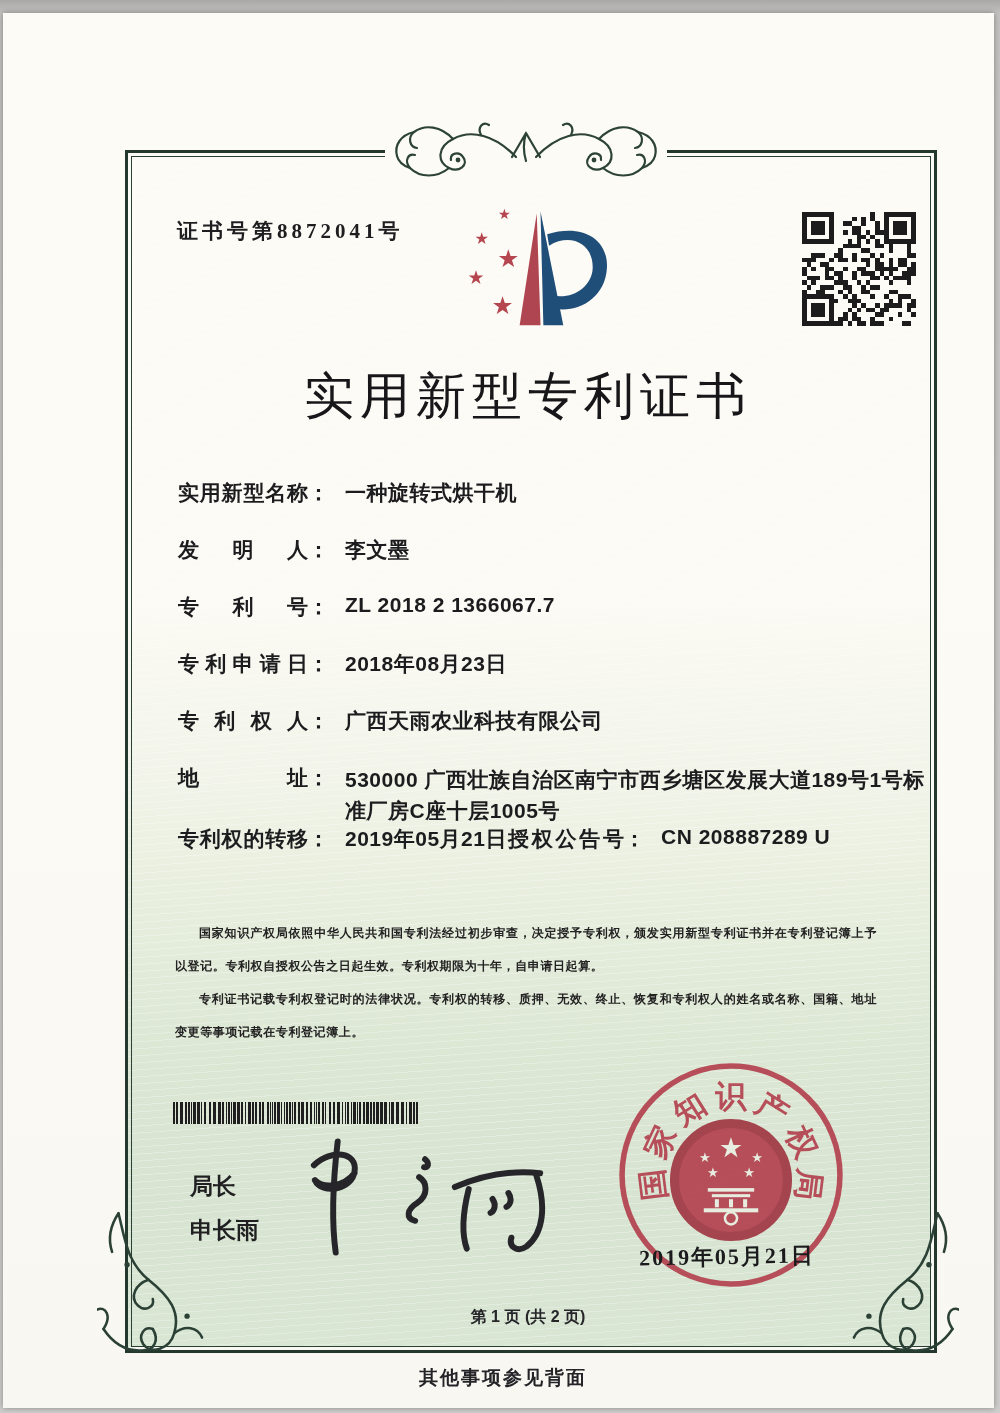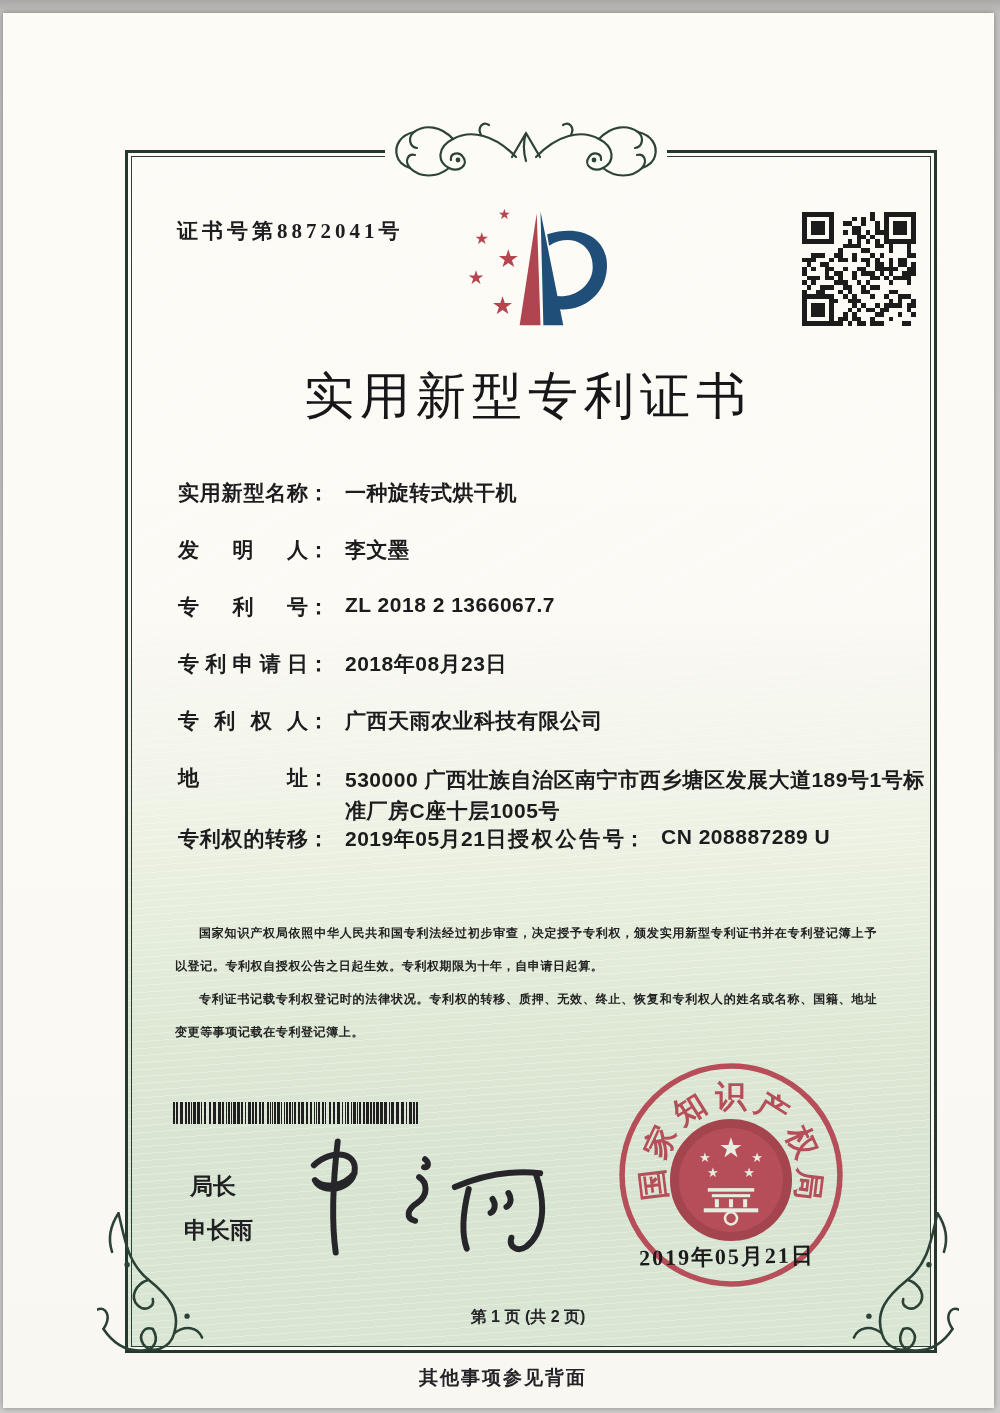--- a/index.html
+++ b/index.html
@@ -509,21 +509,21 @@
           <rect x="223" y="0" width="3" height="22"></rect>
           <rect x="228" y="0" width="3" height="22"></rect>
           <rect x="233" y="0" width="1" height="22"></rect>
           <rect x="236" y="0" width="3" height="22"></rect>
           <rect x="240" y="0" width="2" height="22"></rect>
           <rect x="243" y="0" width="2" height="22"></rect>
         </svg>
     </div>
 
     <div class="txt sig-label" style="left:187px;top:1158px;">局长</div>
-    <div class="txt sig-label" style="left:181px;top:1202px;">申长雨</div>
+    <div class="txt sig-label" style="left:187px;top:1202px;">申长雨</div>
 
     <div class="txt" style="left:295px;top:1122px;">
       <svg width="268" height="122" viewBox="0 0 270 122">
         <g stroke="#26262a" stroke-width="6" fill="none" stroke-linecap="round" stroke-linejoin="round">
           <path d="M40 6 C36 40 33 82 38 118"></path>
           <path d="M16 30 C34 13 60 17 57 36 C55 55 24 60 17 45 C26 54 46 52 57 38"></path>
           <path d="M122 42 C130 47 132 60 120 68 C110 74 108 84 118 86"></path>
           <path d="M128 24 C133 28 131 33 127 32"></path>
           <path d="M158 52 C186 40 216 35 244 38"></path>
           <path d="M172 54 C165 82 165 100 170 114"></path>

